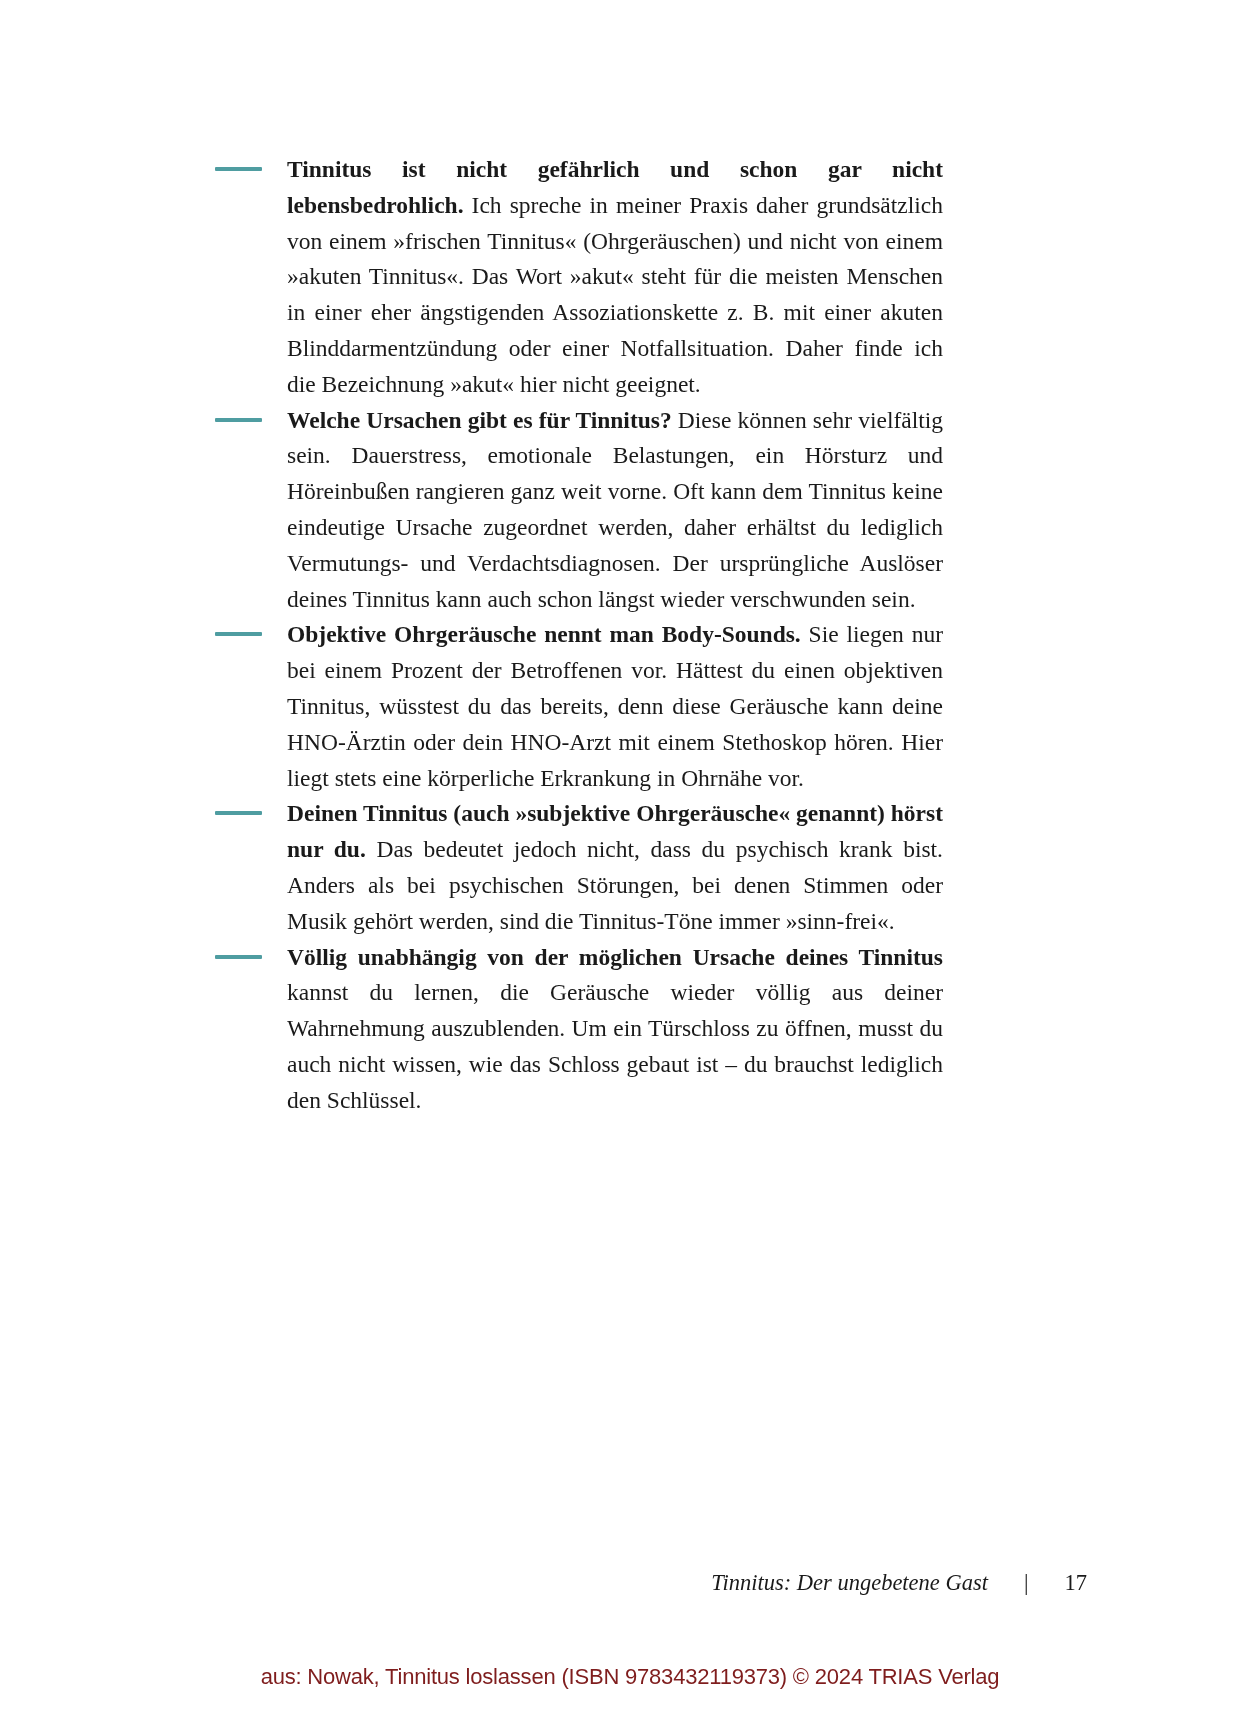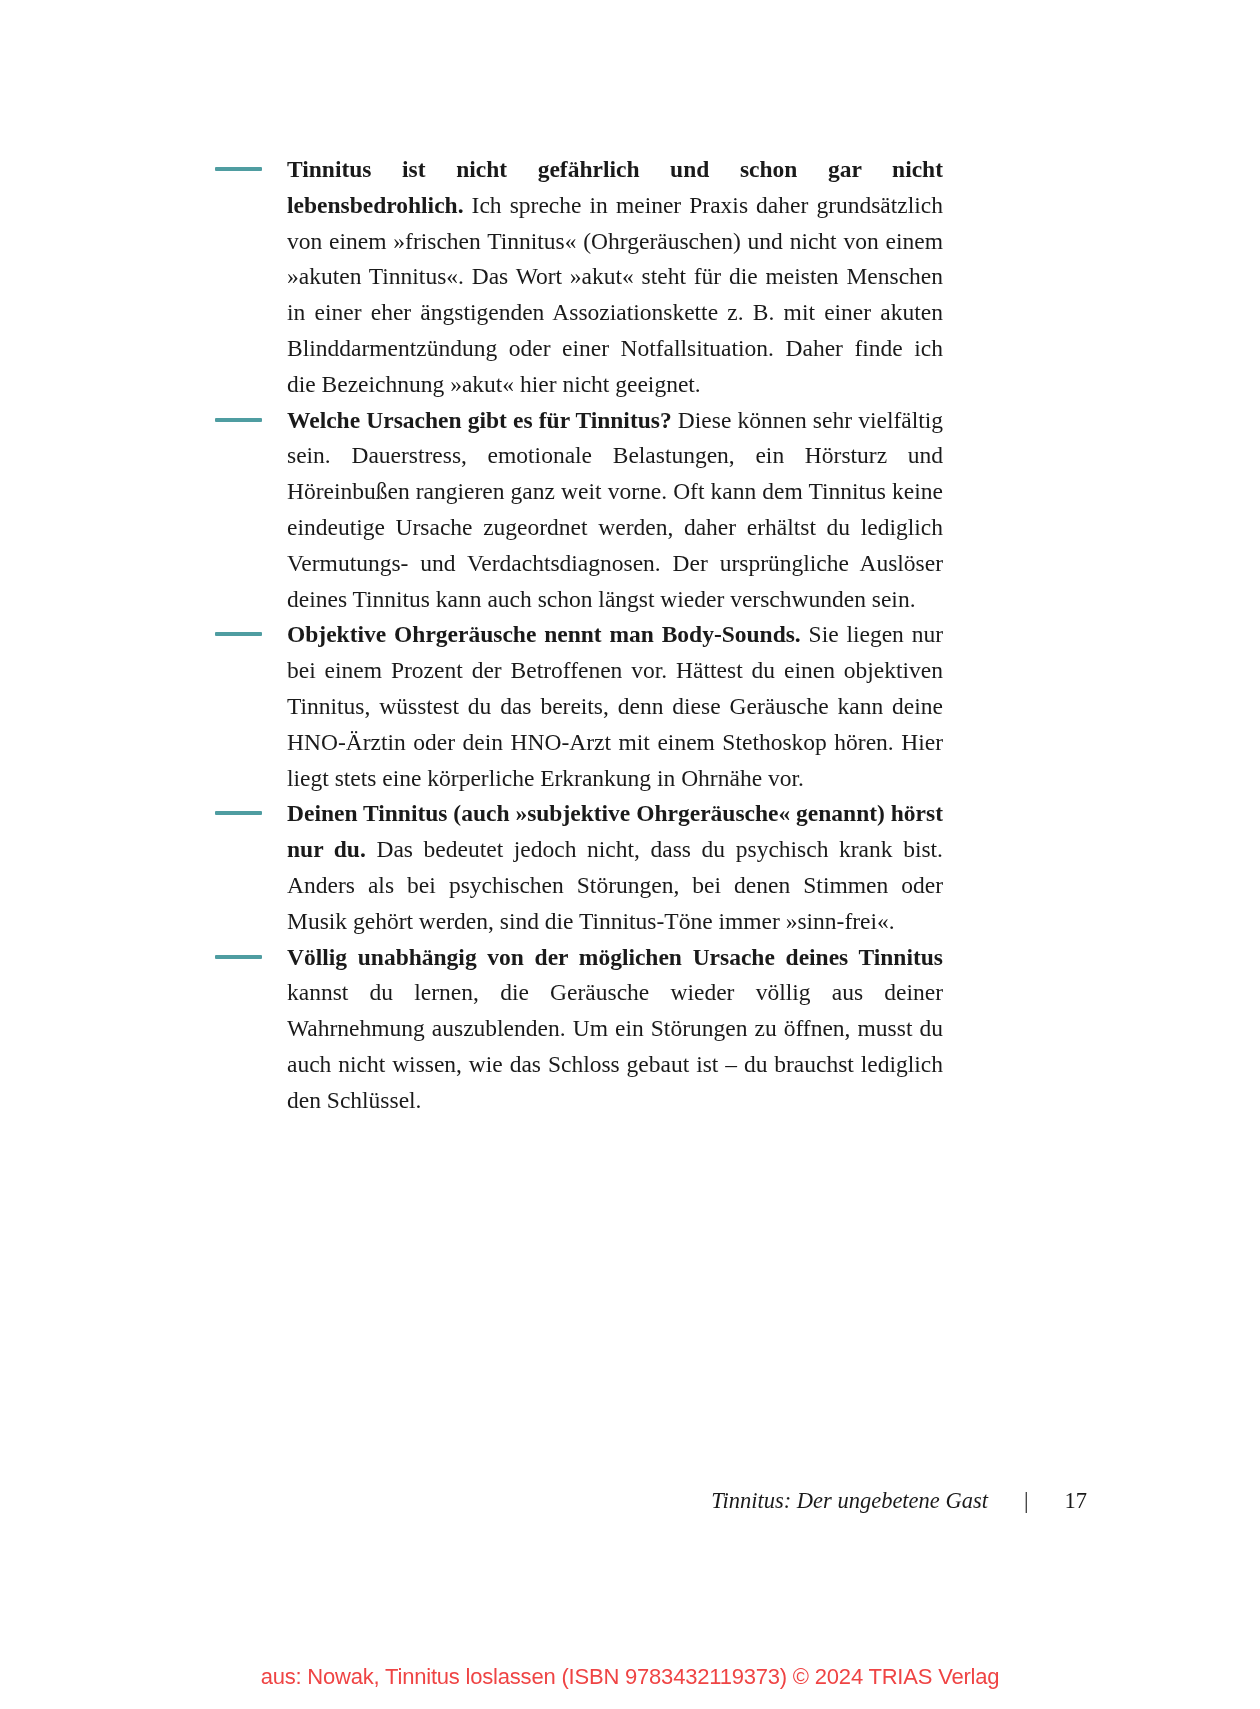--- a/index.html
+++ b/index.html
@@ -44,21 +44,21 @@
     width: 47px;
     height: 4px;
     background: #4f9da1;
     border-radius: 1px;
   }
   .lead {
     font-weight: bold;
   }
   .footer {
     position: absolute;
-    top: 1484px;
+    top: 1566px;
     right: 173px;
     display: flex;
     align-items: center;
     font-size: 22.5px;
     line-height: 34px;
     color: #1a1a1a;
     white-space: nowrap;
   }
   .running-title {
     font-style: italic;
@@ -74,21 +74,21 @@
   }
   .credit-line {
     position: absolute;
     left: 0;
     top: 1664px;
     width: 100%;
     text-align: center;
     font-family: "Liberation Sans", sans-serif;
     font-size: 22px;
     letter-spacing: -0.2px;
-    color: #ef4444;
+    color: #7f1d1d;
     white-space: nowrap;
   }
 </style>
 </head>
 <body>
 
 <div class="page">
 
   <div class="body-text">
 
@@ -115,21 +115,21 @@
 
       <li class="bullet-item">
         <span class="bullet-dash"></span>
         <span class="lead">Deinen Tinnitus (auch »subjektive Ohrgeräusche« genannt) hörst nur du.</span>
         <span class="body-run">Das bedeutet jedoch nicht, dass du psychisch krank bist. Anders als bei psychischen Störungen, bei denen Stimmen oder Musik gehört werden, sind die Tinnitus-Töne immer »sinn-frei«.</span>
       </li>
 
       <li class="bullet-item">
         <span class="bullet-dash"></span>
         <span class="lead">Völlig unabhängig von der möglichen Ursache deines Tinnitus</span>
-        <span class="body-run">kannst du lernen, die Geräusche wieder völlig aus deiner Wahrnehmung auszublenden. Um ein Störungen zu öffnen, musst du auch nicht wissen, wie das Schloss gebaut ist – du brauchst lediglich den Schlüssel.</span>
+        <span class="body-run">kannst du lernen, die Geräusche wieder völlig aus deiner Wahrnehmung auszublenden. Um ein Türschloss zu öffnen, musst du auch nicht wissen, wie das Schloss gebaut ist – du brauchst lediglich den Schlüssel.</span>
       </li>
 
 
     </ul>
   </div>
 
   <div class="footer">
     <span class="running-title">Tinnitus: Der ungebetene Gast</span>
     <span class="footer-sep">|</span>
     <span class="page-number">17</span>

